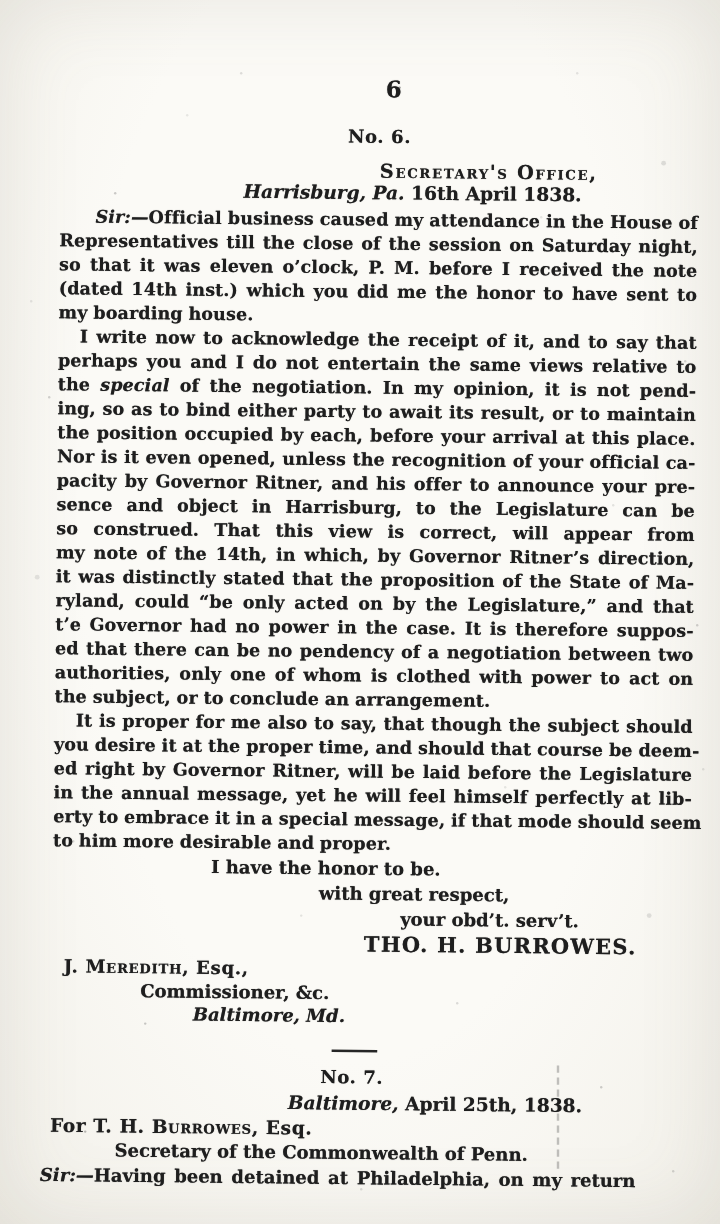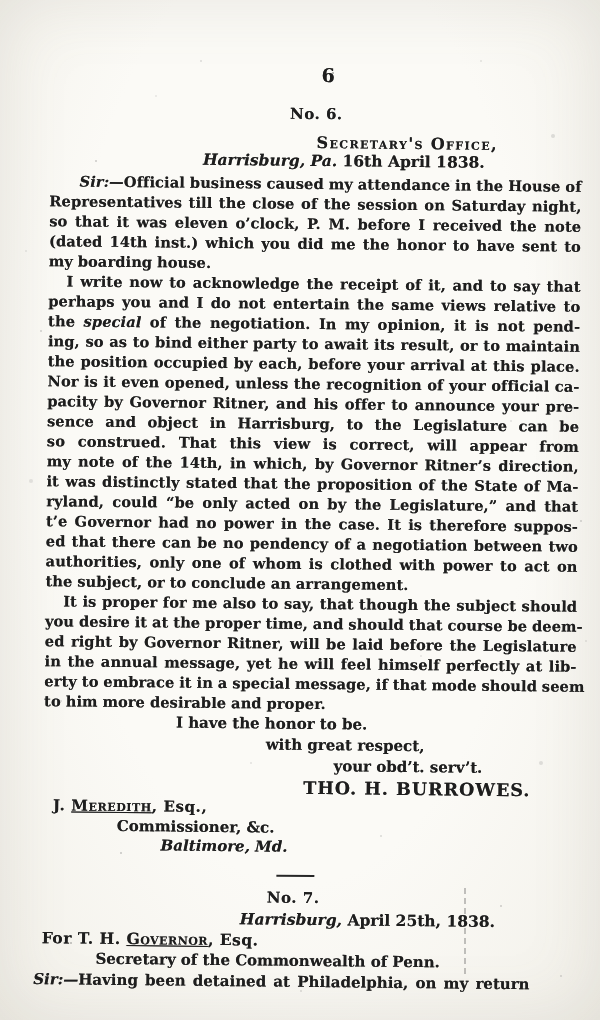--- a/index.html
+++ b/index.html
@@ -65,21 +65,21 @@
     font-weight: bold;
     line-height: 20px;
     letter-spacing: 0.1px;
     word-spacing: -0.3px;
     text-align: justify;
     text-align-last: justify;
     white-space: nowrap;
   }
   .bline.last { text-align-last: left; white-space: normal; }
   .it { font-style: italic; }
-  .sc { font-variant: small-caps; text-decoration: underline; }
+  .sc { font-variant: small-caps; }
   .close-line {
     font-size: 15px;
     font-weight: bold;
     line-height: 21px;
   }
   .close-1 { margin-left: 132px; }
   .close-2 { margin-left: 222px; }
   .close-3 { margin-left: 290px; }
   .signature {
     margin-left: 260px;
@@ -244,25 +244,25 @@
       <div class="addr-line addr-2">Commissioner, &amp;c.</div>
       <div class="addr-line addr-3">Baltimore, Md.</div>
     </section>
 
     <div class="divider"></div>
 
     <section>
       <div class="no-heading-2">No. 7.</div>
 
       <div class="dateline-7">
-        <span class="it">Harrisburg,</span><span> April 25th, 1838.</span>
+        <span class="it">Baltimore,</span><span> April 25th, 1838.</span>
       </div>
 
       <div class="to-line-1">
-        <span>For T. H. </span><span class="sc">Governor</span><span>, Esq.</span>
+        <span>For T. H. </span><span class="sc">Burrowes</span><span>, Esq.</span>
       </div>
       <div class="to-line-2">Secretary of the Commonwealth of Penn.</div>
 
       <div class="opening-line">
         <span class="it">Sir:—</span><span>Having been detained at Philadelphia, on my return</span>
       </div>
     </section>
 
   </div>
 </div>

